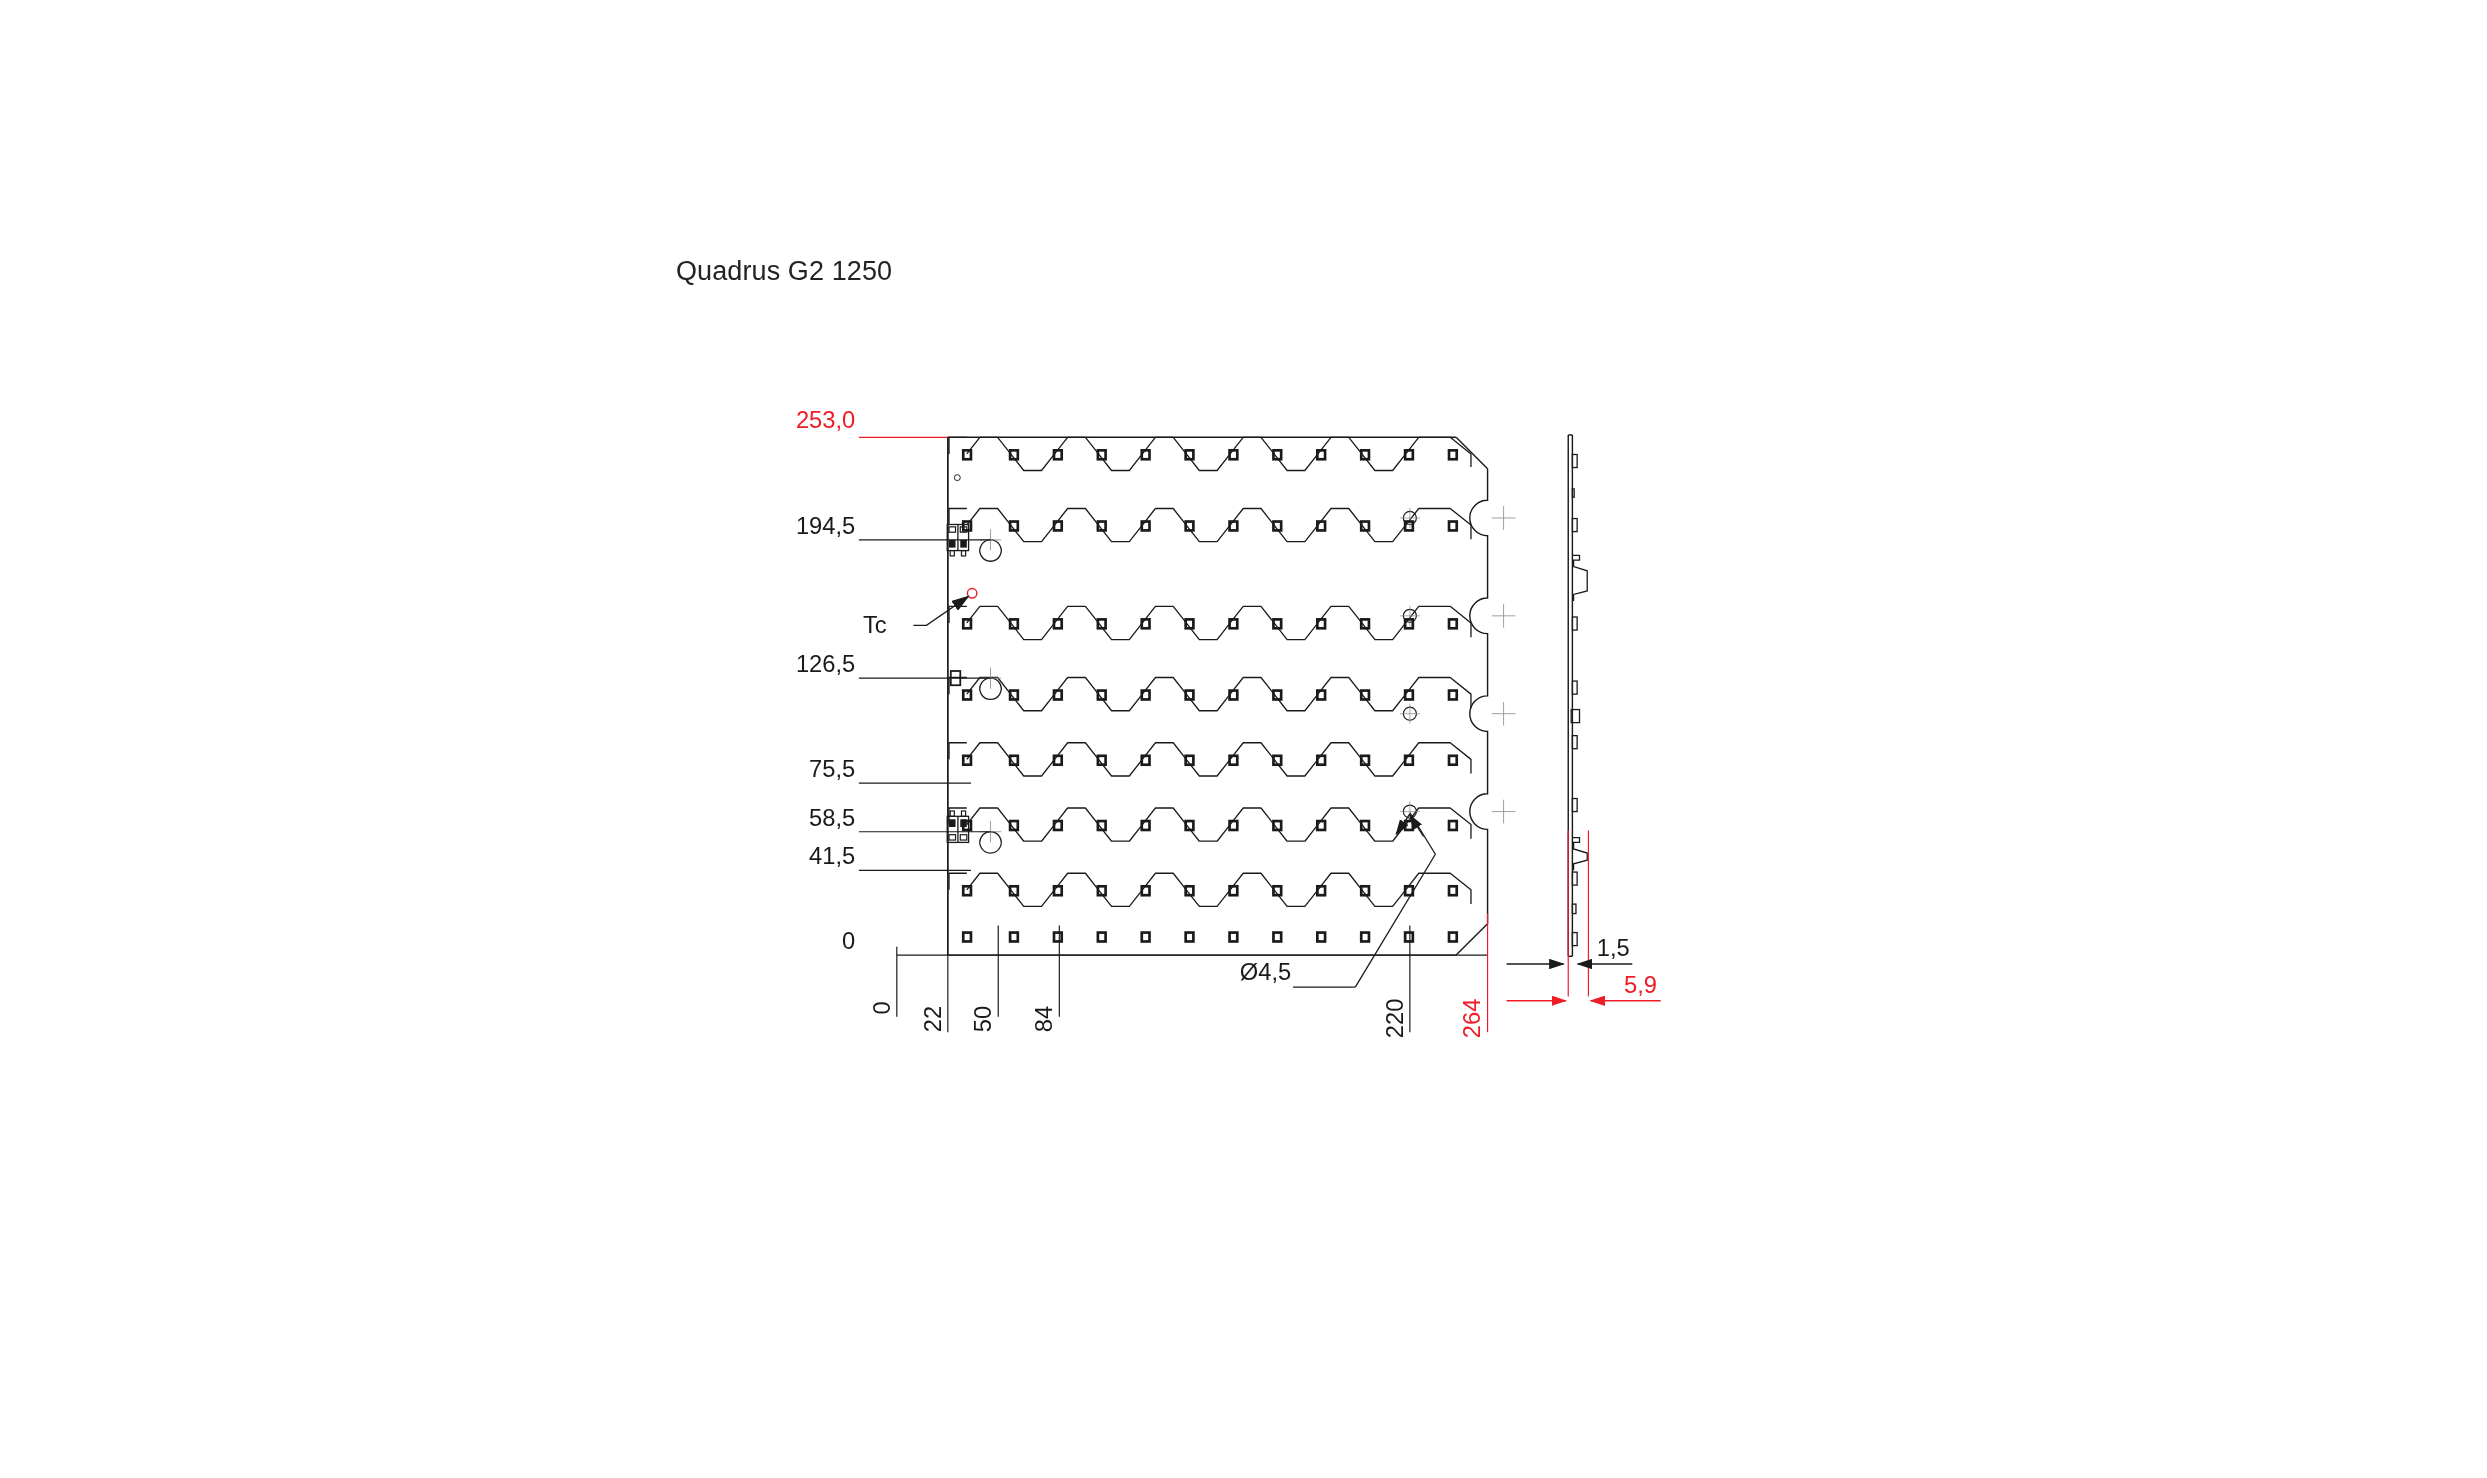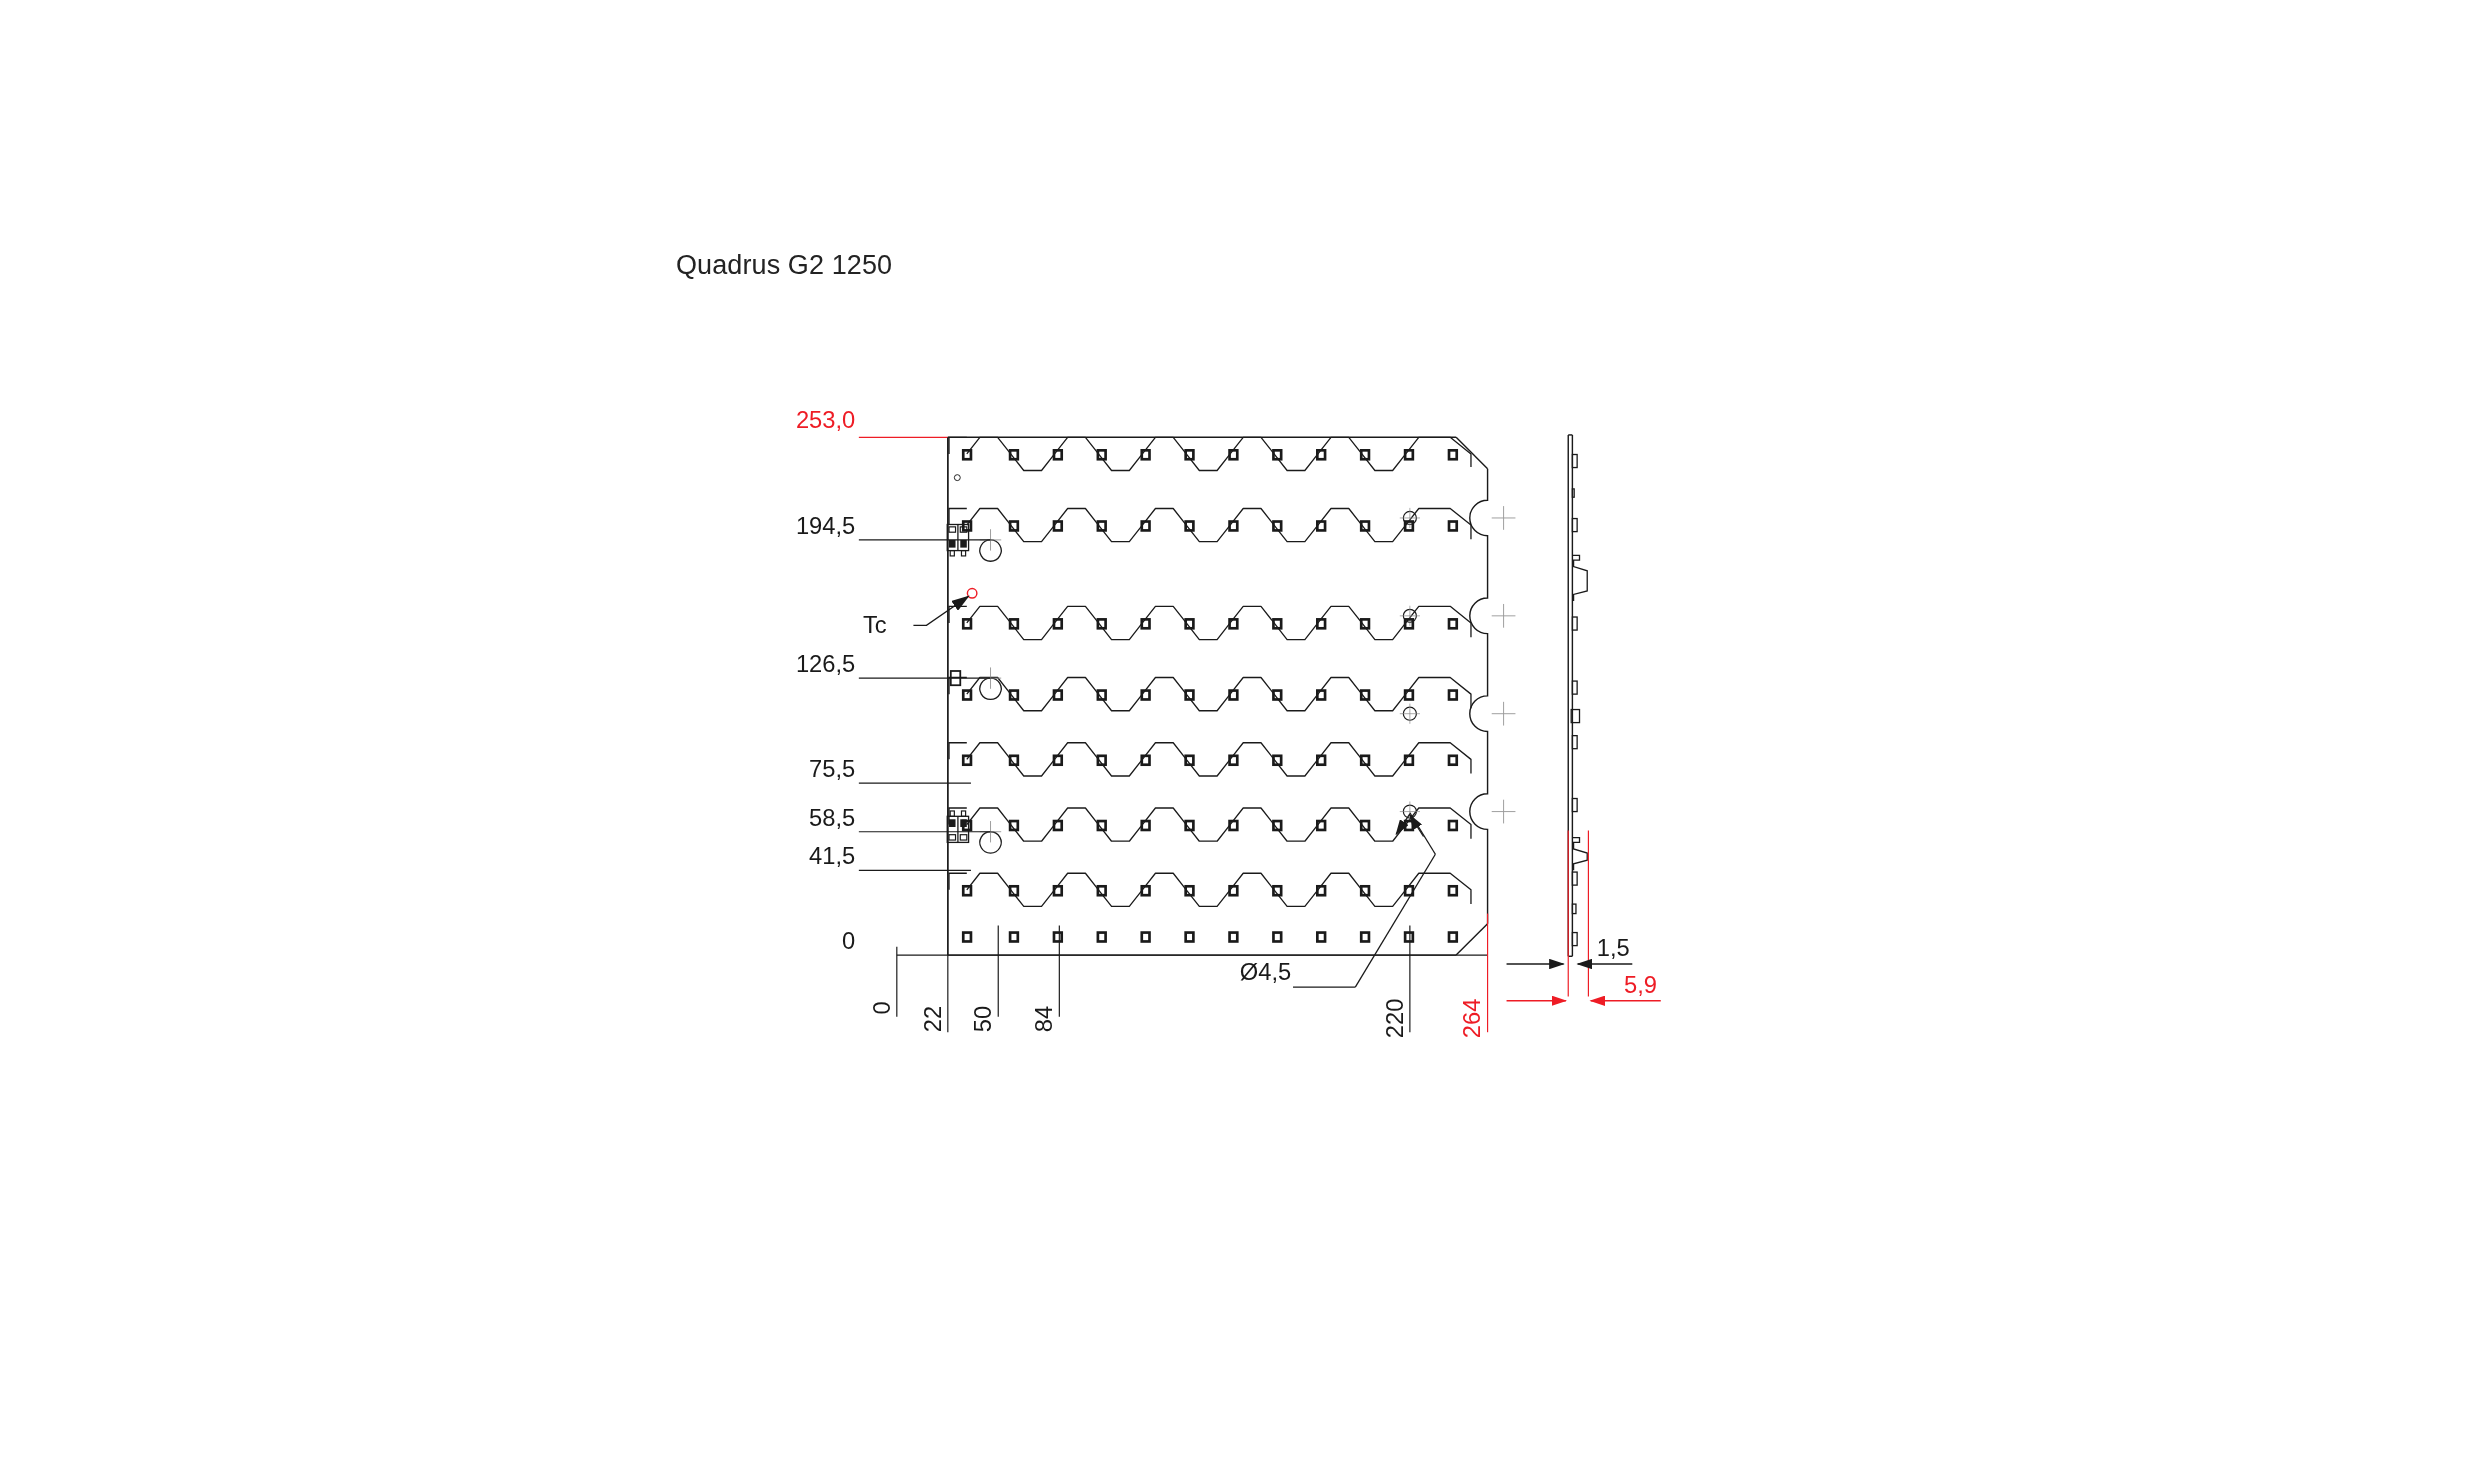--- a/index.html
+++ b/index.html
@@ -18,21 +18,21 @@
   }
   #drawing-root {
     position: absolute;
     left: 0; top: 0;
     width: 2487px;
     height: 1479px;
   }
   .title-text {
     position: absolute;
     left: 676px;
-    top: 250px;
+    top: 256px;
     font-size: 27px;
     font-family: "Liberation Sans", sans-serif;
     color: #232323;
     letter-spacing: 0.1px;
     white-space: nowrap;
   }
   svg.dwg {
     position: absolute;
     left: 0; top: 0;
     width: 2487px;

